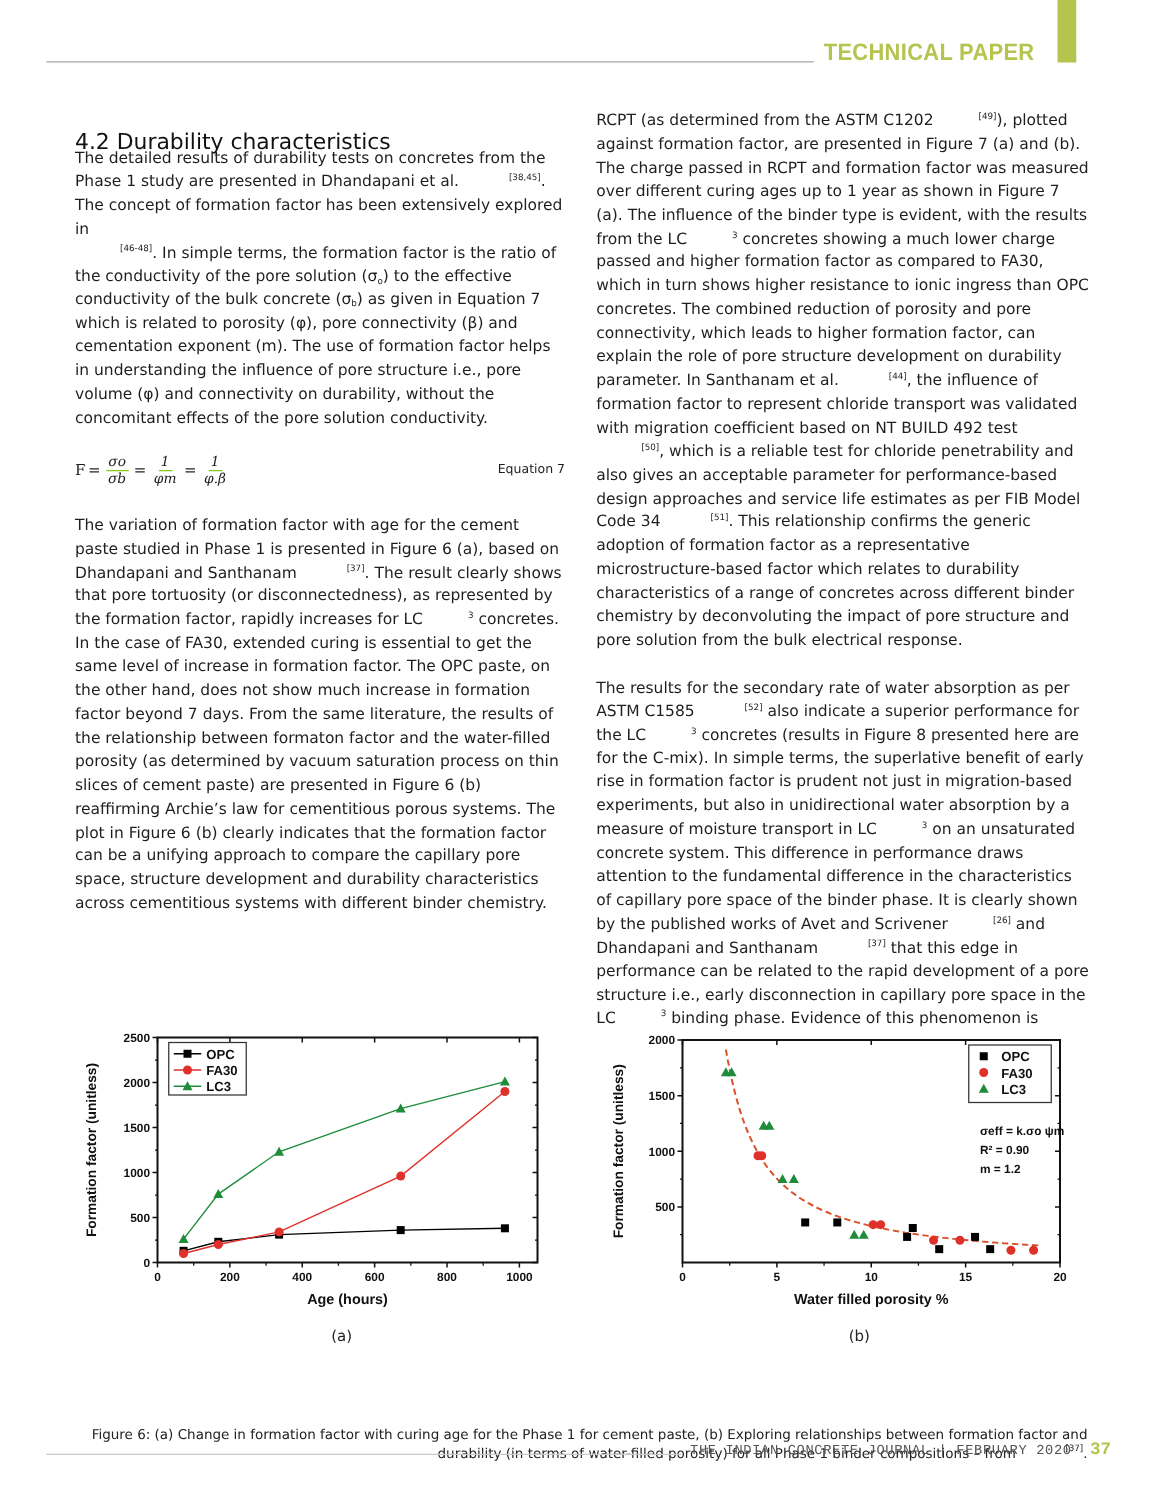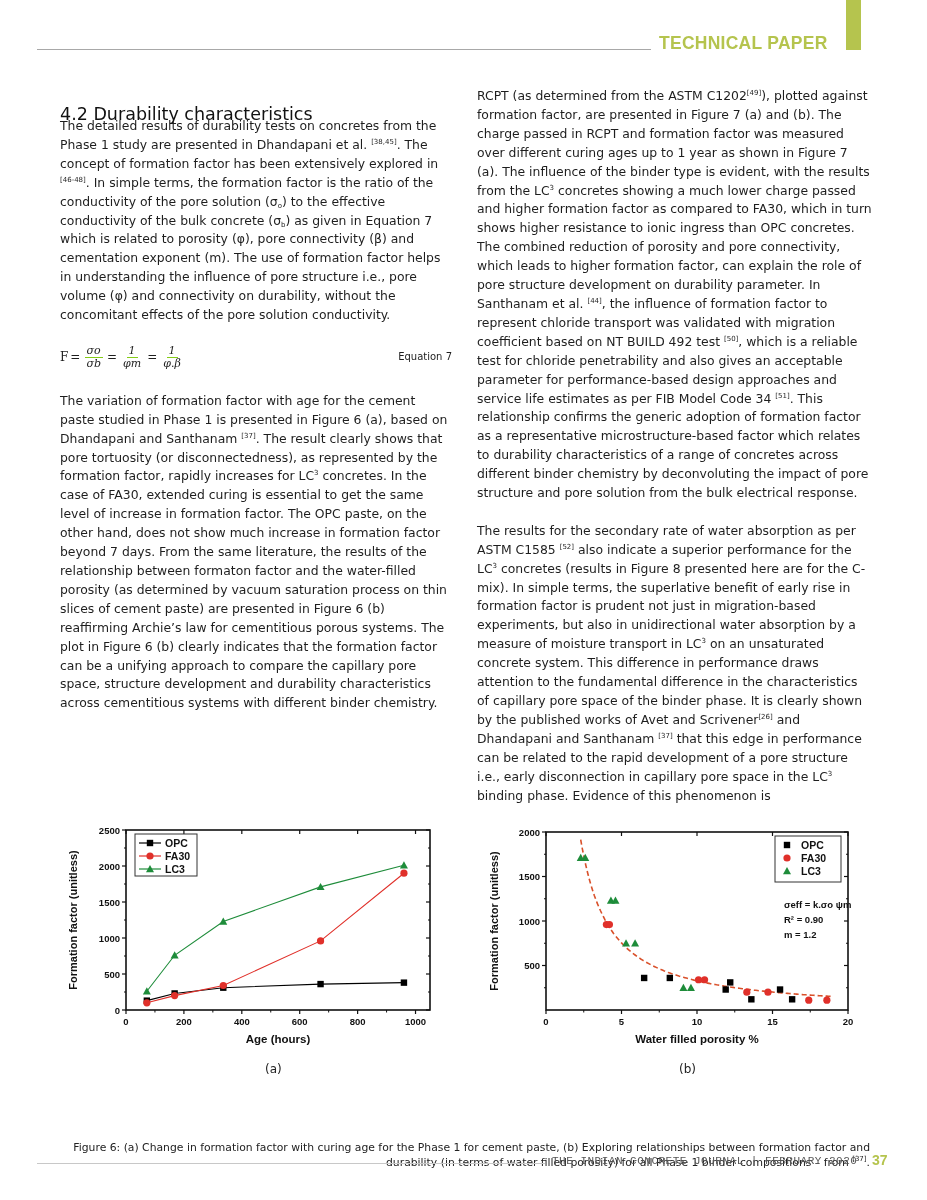--- a/index.html
+++ b/index.html
@@ -6,41 +6,41 @@
   body { width: 927px; height: 1200px; background: #ffffff; position: relative; font-family: "DejaVu Sans", sans-serif; color: #222; overflow: hidden; }
   .header-rule { position: absolute; left: 37px; top: 49px; width: 614px; height: 1px; background: #a8a8a8; }
   .header-label { position: absolute; left: 659px; top: 32px; font-family: "Liberation Sans", sans-serif; font-weight: bold; font-size: 19px; color: #b5c44e; letter-spacing: 0.3px; transform: scaleX(0.92); transform-origin: left; }
   .header-block { position: absolute; left: 846px; top: 0; width: 15px; height: 50px; background: #b5c44e; }
 
   .col { position: absolute; font-size: 12.4px; line-height: 18.9px; color: #1e1e1e; }
   .col-left { left: 60px; top: 117px; width: 392px; }
   .col-right { left: 477px; top: 87px; width: 395px; }
   .section-title { position: absolute; left: 60px; top: 104px; font-size: 17.5px; font-weight: normal; color: #111; }
   .col p { margin-bottom: 18.9px; }
-  sup { font-size: 7px; line-height: 0; vertical-align: 5px; }
+  sup { font-size: 7px; line-height: 0; vertical-align: 5px; margin-left: 36px; }
   sub { font-size: 7px; line-height: 0; vertical-align: -2px; }
 
   .equation { display: flex; justify-content: space-between; align-items: center; margin: 2px 0 20px 0; height: 28px; }
   .eq-formula { font-family: "DejaVu Serif", serif; font-size: 12px; display: flex; align-items: center; gap: 2px; }
   .frac { display: inline-flex; flex-direction: column; align-items: center; font-size: 11px; line-height: 12px; margin: 0 2px; }
   .frac .num { border-bottom: 1px solid #84cc16; padding: 0 2px; font-style: italic; }
   .frac .den { font-style: italic; padding: 0 2px; }
   .eq-label { font-size: 10px; text-align: right; }
 
   .chart { position: absolute; }
   .chart-a { left: 55px; top: 820px; width: 380px; height: 240px; }
   .chart-b { left: 480px; top: 820px; width: 390px; height: 240px; }
   svg text { font-family: "Liberation Sans", sans-serif; font-weight: bold; }
 
   .sub-label { position: absolute; top: 1062px; font-size: 12px; color: #222; }
   .caption { position: absolute; left: 60px; top: 1140px; width: 810px; text-align: right; font-size: 10.8px; line-height: 15px; color: #222; }
 
   .footer-rule { position: absolute; left: 37px; top: 1163px; width: 508px; height: 1px; background: #c8c8c8; }
   .footer-text { position: absolute; left: 552px; top: 1155px; font-family: Liberation Mono, monospace; font-size: 11px; color: #555; letter-spacing: 0.5px; }
-  .footer-page { position: absolute; left: 872px; top: 1152px; font-family: Liberation Sans, sans-serif; font-weight: bold; font-size: 14px; color: #b5c44e; }
+  .footer-page { position: absolute; left: 872px; top: 1152px; font-family: Liberation Mono, monospace; font-weight: bold; font-size: 14px; color: #b5c44e; }
 </style>
 </head>
 <body>
 
 <div class="header-rule"></div>
 <div class="header-label">TECHNICAL PAPER</div>
 <div class="header-block"></div>
 
 <h2 class="section-title">4.2 Durability characteristics</h2>
 

